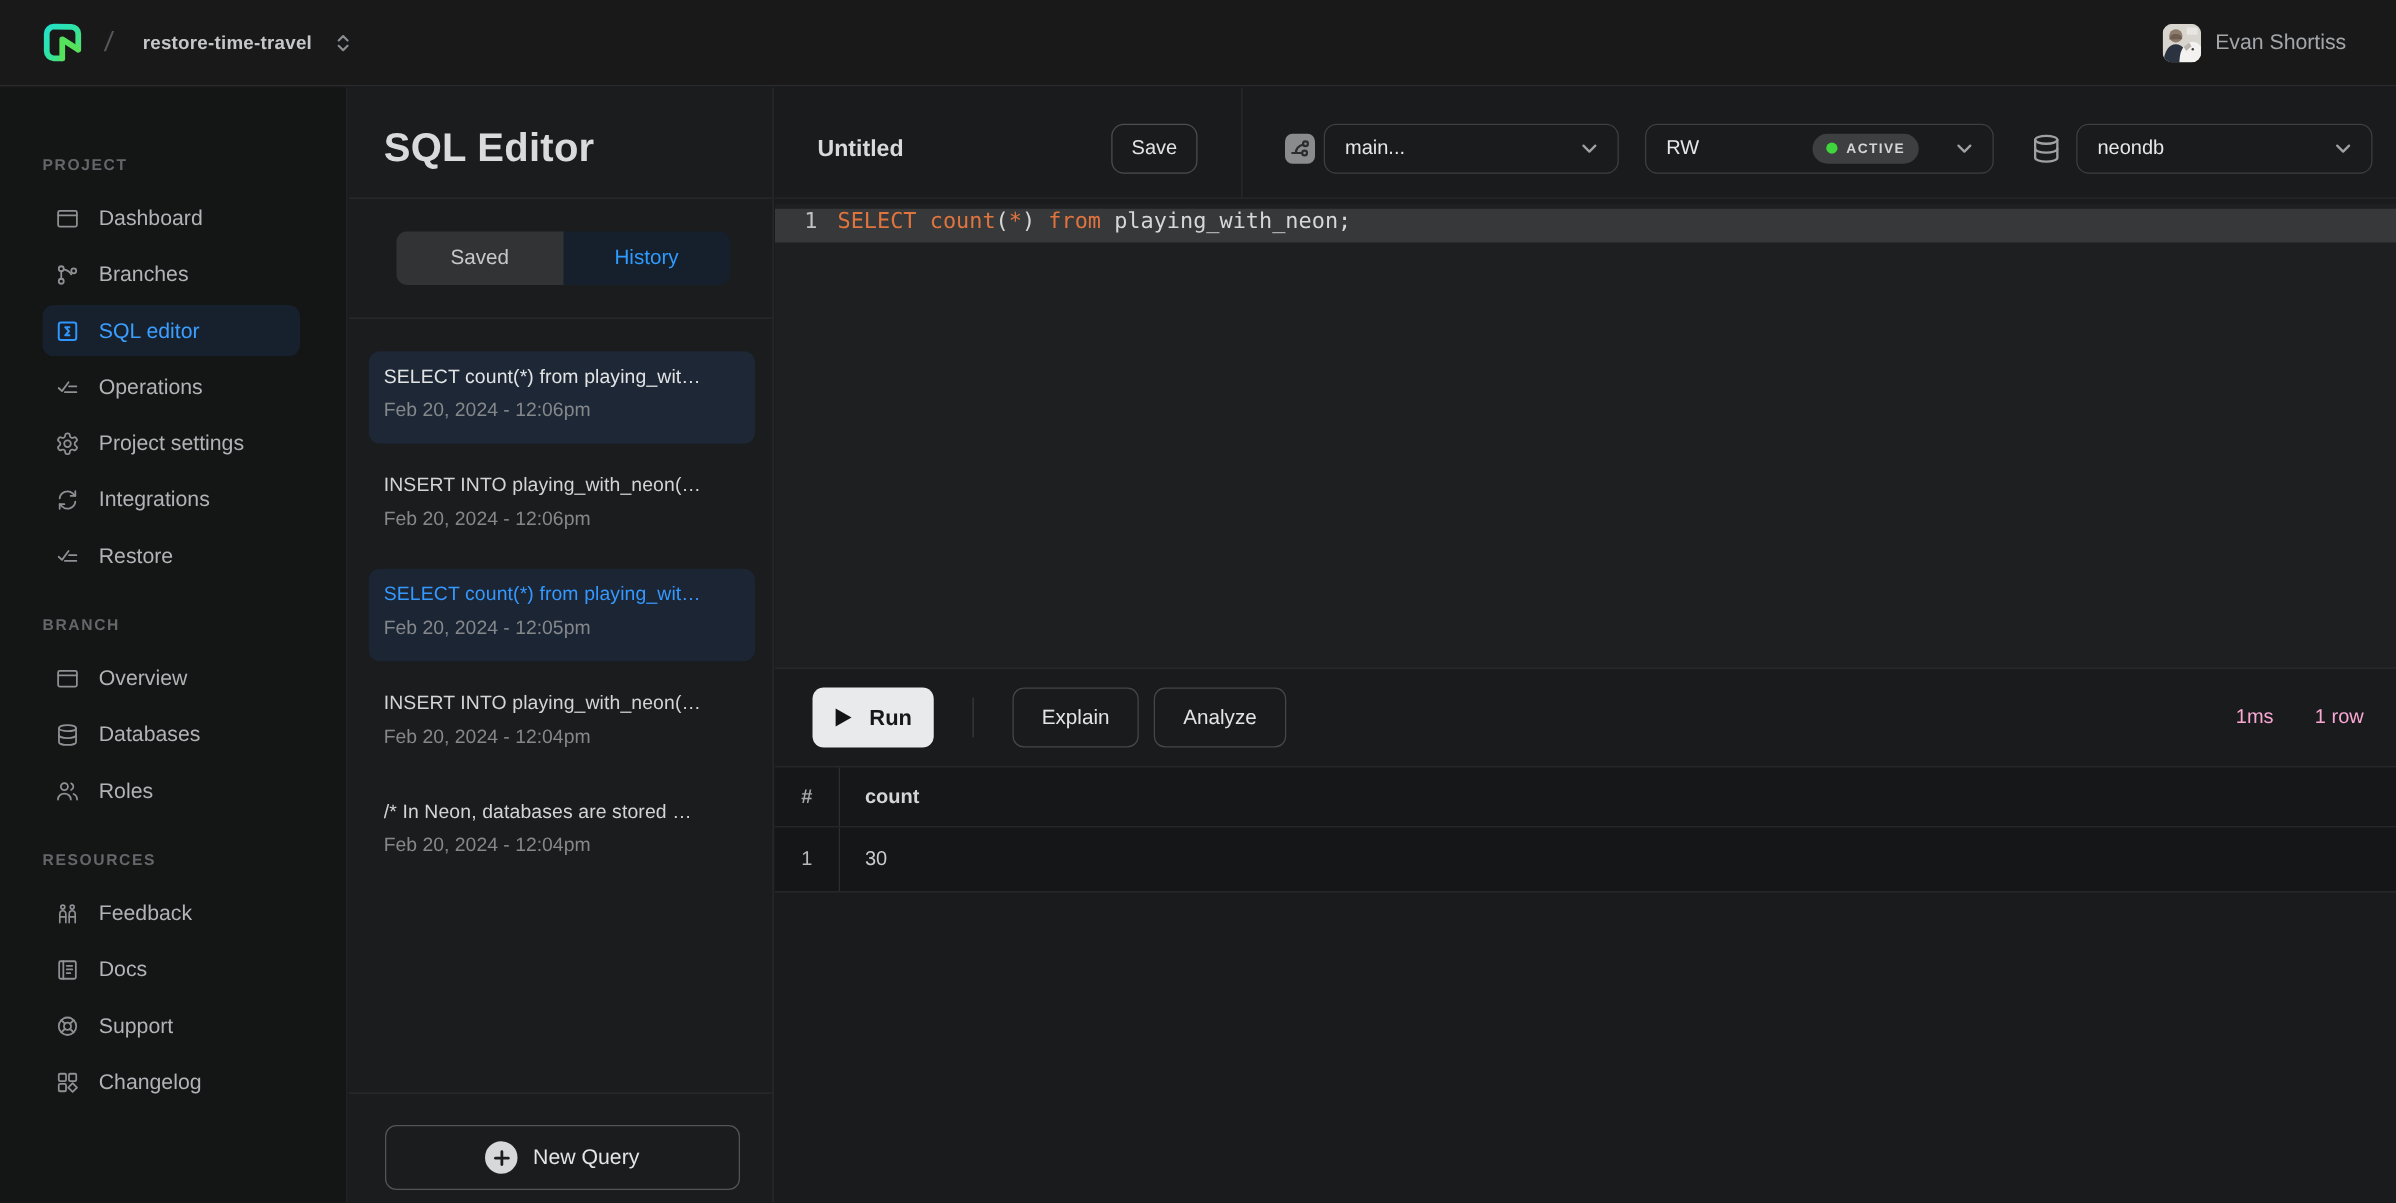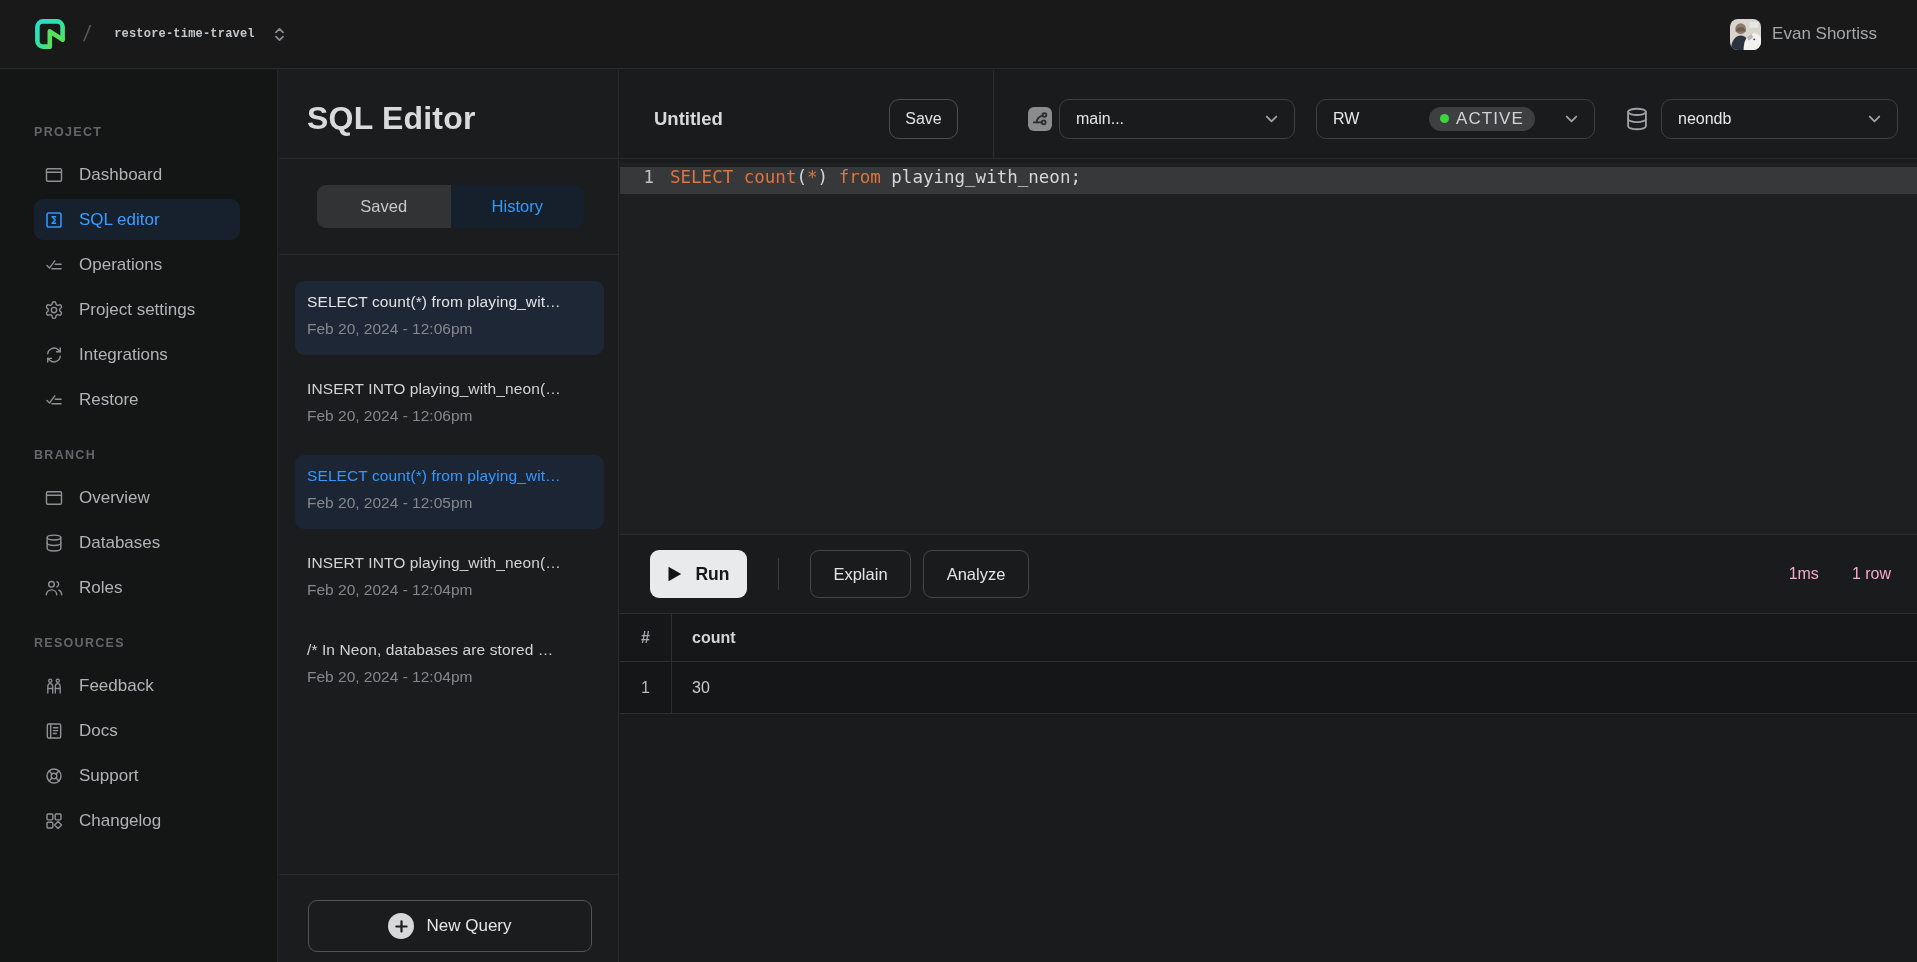--- a/index.html
+++ b/index.html
@@ -13,21 +13,21 @@
   svg { display:block; }
 
   
   .topbar {
     position:absolute; left:0; top:0; width:1917px; height:69px;
     background:#19191a; border-bottom:1px solid #2a2b2c;
     display:flex; align-items:center;
   }
   .logo { margin-left:33px; width:34px; height:34px; }
   .crumb-slash { margin-left:17px; color:#55585a; font-size:22px; font-weight:400; transform:skewX(-8deg); }
-  .project-name { margin-left:24px; font-size:12px; font-weight:700; color:#c5c8ca; letter-spacing:.2px;font-family:Liberation Mono, monospace; }
+  .project-name { margin-left:24px; font-size:15px; font-weight:700; color:#c5c8ca; letter-spacing:.2px; }
   .updown { margin-left:16px; color:#8b8e91; }
   .topbar-right { margin-left:auto; margin-right:40px; display:flex; align-items:center; }
   .avatar { width:31px; height:31px; border-radius:8px; overflow:hidden; }
   .user-name { margin-left:11px; font-size:17px; color:#a4a7a9; font-weight:500; }
 
   
   .sidebar {
     position:absolute; left:0; top:70px; width:278px; height:892px;
     background:#141515; border-right:1px solid #262728;
     padding:52px 0 0 34px;
@@ -119,21 +119,21 @@
   .select .chev { margin-left:auto; color:#a0a3a5; }
   .sel-branch { margin-left:7px; width:236px; }
   .sel-compute { margin-left:21px; width:279px; }
   .db-icon { margin-left:29px; color:#9fa2a4; flex:0 0 26px; }
   .sel-db { margin-left:11px; width:237px; }
   .badge {
     margin-left:auto; margin-right:27px; height:24px; border-radius:999px;
     background:#3d3f41; display:flex; align-items:center; padding:0 11px;
   }
   .badge .dot { width:9px; height:9px; border-radius:50%; background:#3ed63c; }
-  .badge .btxt { margin-left:7px; font-size:17px; font-weight:400; letter-spacing:1.1px; color:#d2d4d5; }
+  .badge .btxt { margin-left:7px; font-size:11px; font-weight:700; letter-spacing:1.1px; color:#d2d4d5; }
   .sel-compute .chev, .sel-branch .chev, .sel-db .chev { margin-left:0; }
   .sel-branch .chev, .sel-db .chev { margin-left:auto; }
 
   
   .code-area {
     position:relative; height:372px; background:#1e1f20; border-bottom:1px solid #2a2b2c;
     font-family:"DejaVu Sans Mono", monospace; font-size:17.5px;
   }
   .active-line { position:absolute; left:0; top:4px; width:100%; height:27px; background:#363839; }
   .code-line { position:relative; display:flex; height:27px; margin-top:4px; align-items:center; }
@@ -216,20 +216,30 @@
 <nav class="sidebar">
   <div class="section-label">PROJECT</div>
   <div class="side-gap-a"></div>
 
   <div class="side-item">
     <svg class="icn" viewBox="0 0 24 24" fill="none" stroke="currentColor" stroke-width="1.7" stroke-linecap="round" stroke-linejoin="round">
         <rect x="3" y="4.5" width="18" height="15" rx="1.5"></rect>
         <path d="M3 8.7h18"></path>
       </svg>
     <span class="lbl">Dashboard</span>
+  </div>
+  <div class="side-item">
+    <svg class="icn" viewBox="0 0 24 24" fill="none" stroke="currentColor" stroke-width="1.7" stroke-linecap="round" stroke-linejoin="round">
+        <circle cx="6" cy="18" r="2.4"></circle>
+        <circle cx="6" cy="6" r="2.4"></circle>
+        <circle cx="18" cy="8" r="2.4"></circle>
+        <path d="M6 8.4v7.2"></path>
+        <path d="M8.4 6.6c4 .8 6 2.4 7.2 4.8"></path>
+      </svg>
+    <span class="lbl">Branches</span>
   </div>
   <div class="side-item active">
     <svg class="icn" viewBox="0 0 24 24" fill="none" stroke="currentColor" stroke-width="1.9" stroke-linejoin="round">
         <rect x="3.6" y="3.6" width="16.8" height="16.8" rx="2.2"></rect>
         <path d="M14.6 8.1H9.8l3.6 3.9-3.6 3.9h4.8"></path>
       </svg>
     <span class="lbl">SQL editor</span>
   </div>
   <div class="side-item">
     <svg class="icn" viewBox="0 0 24 24" fill="none" stroke="currentColor" stroke-width="1.7" stroke-linecap="round" stroke-linejoin="round">

